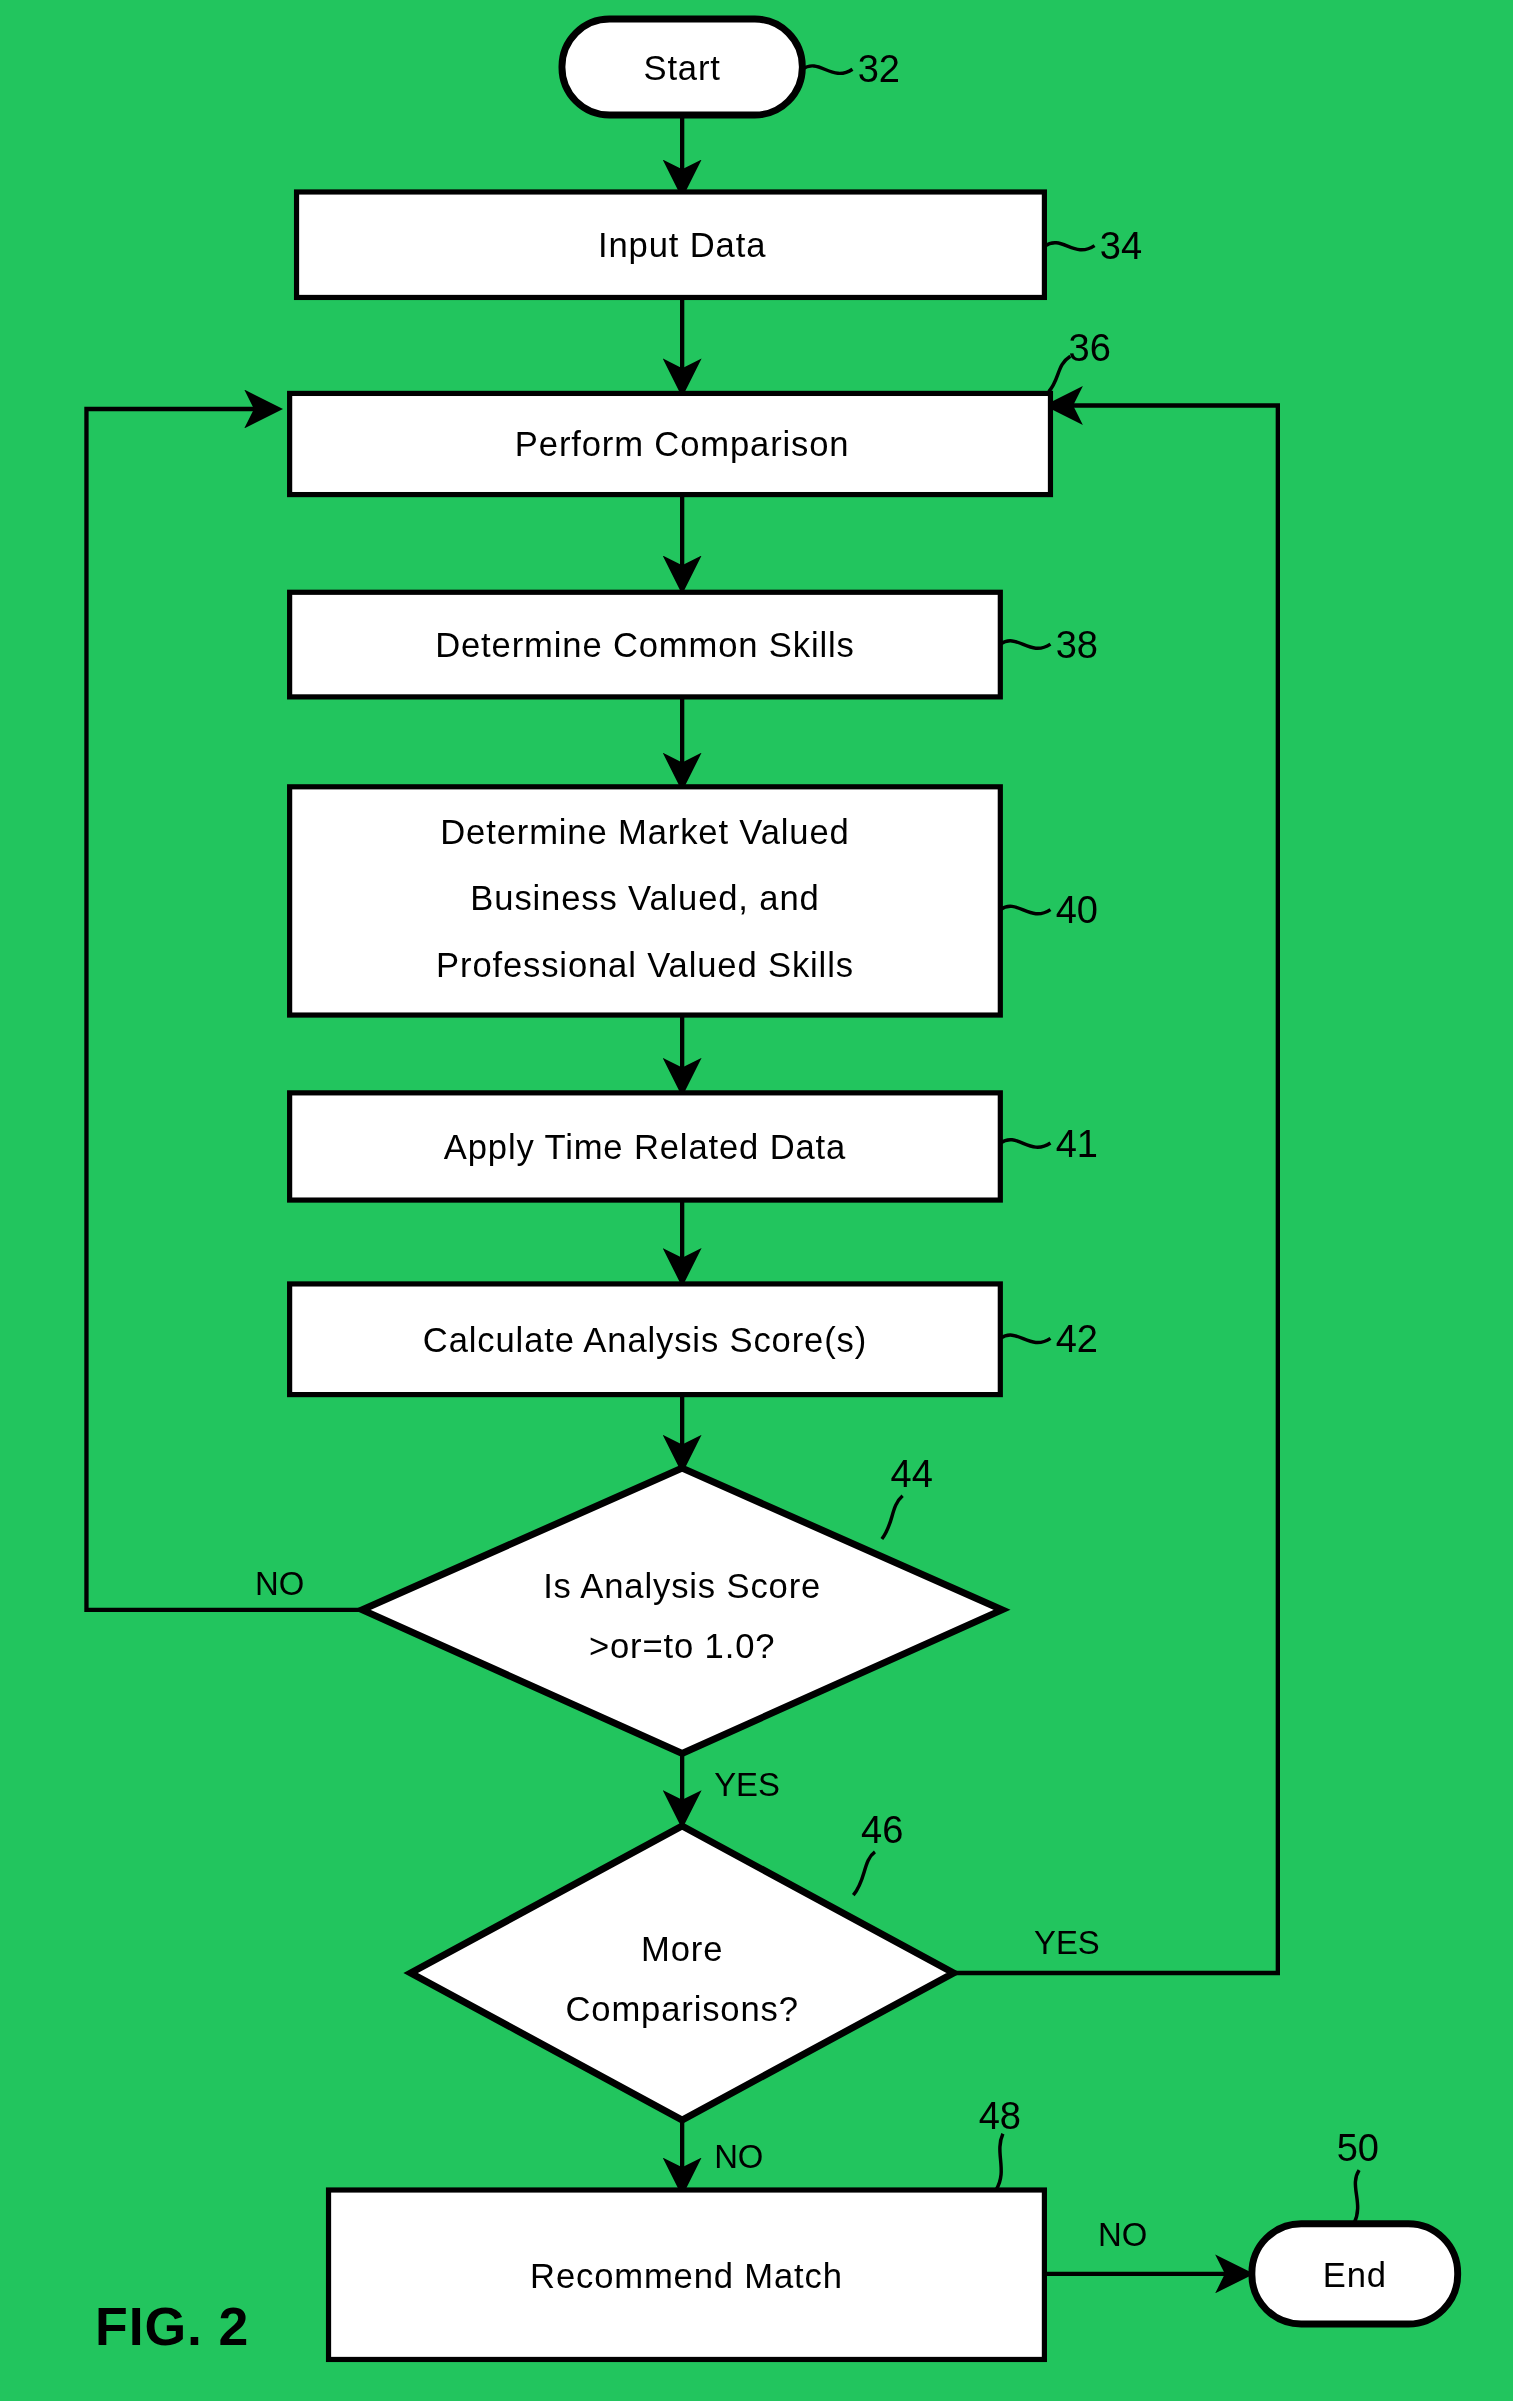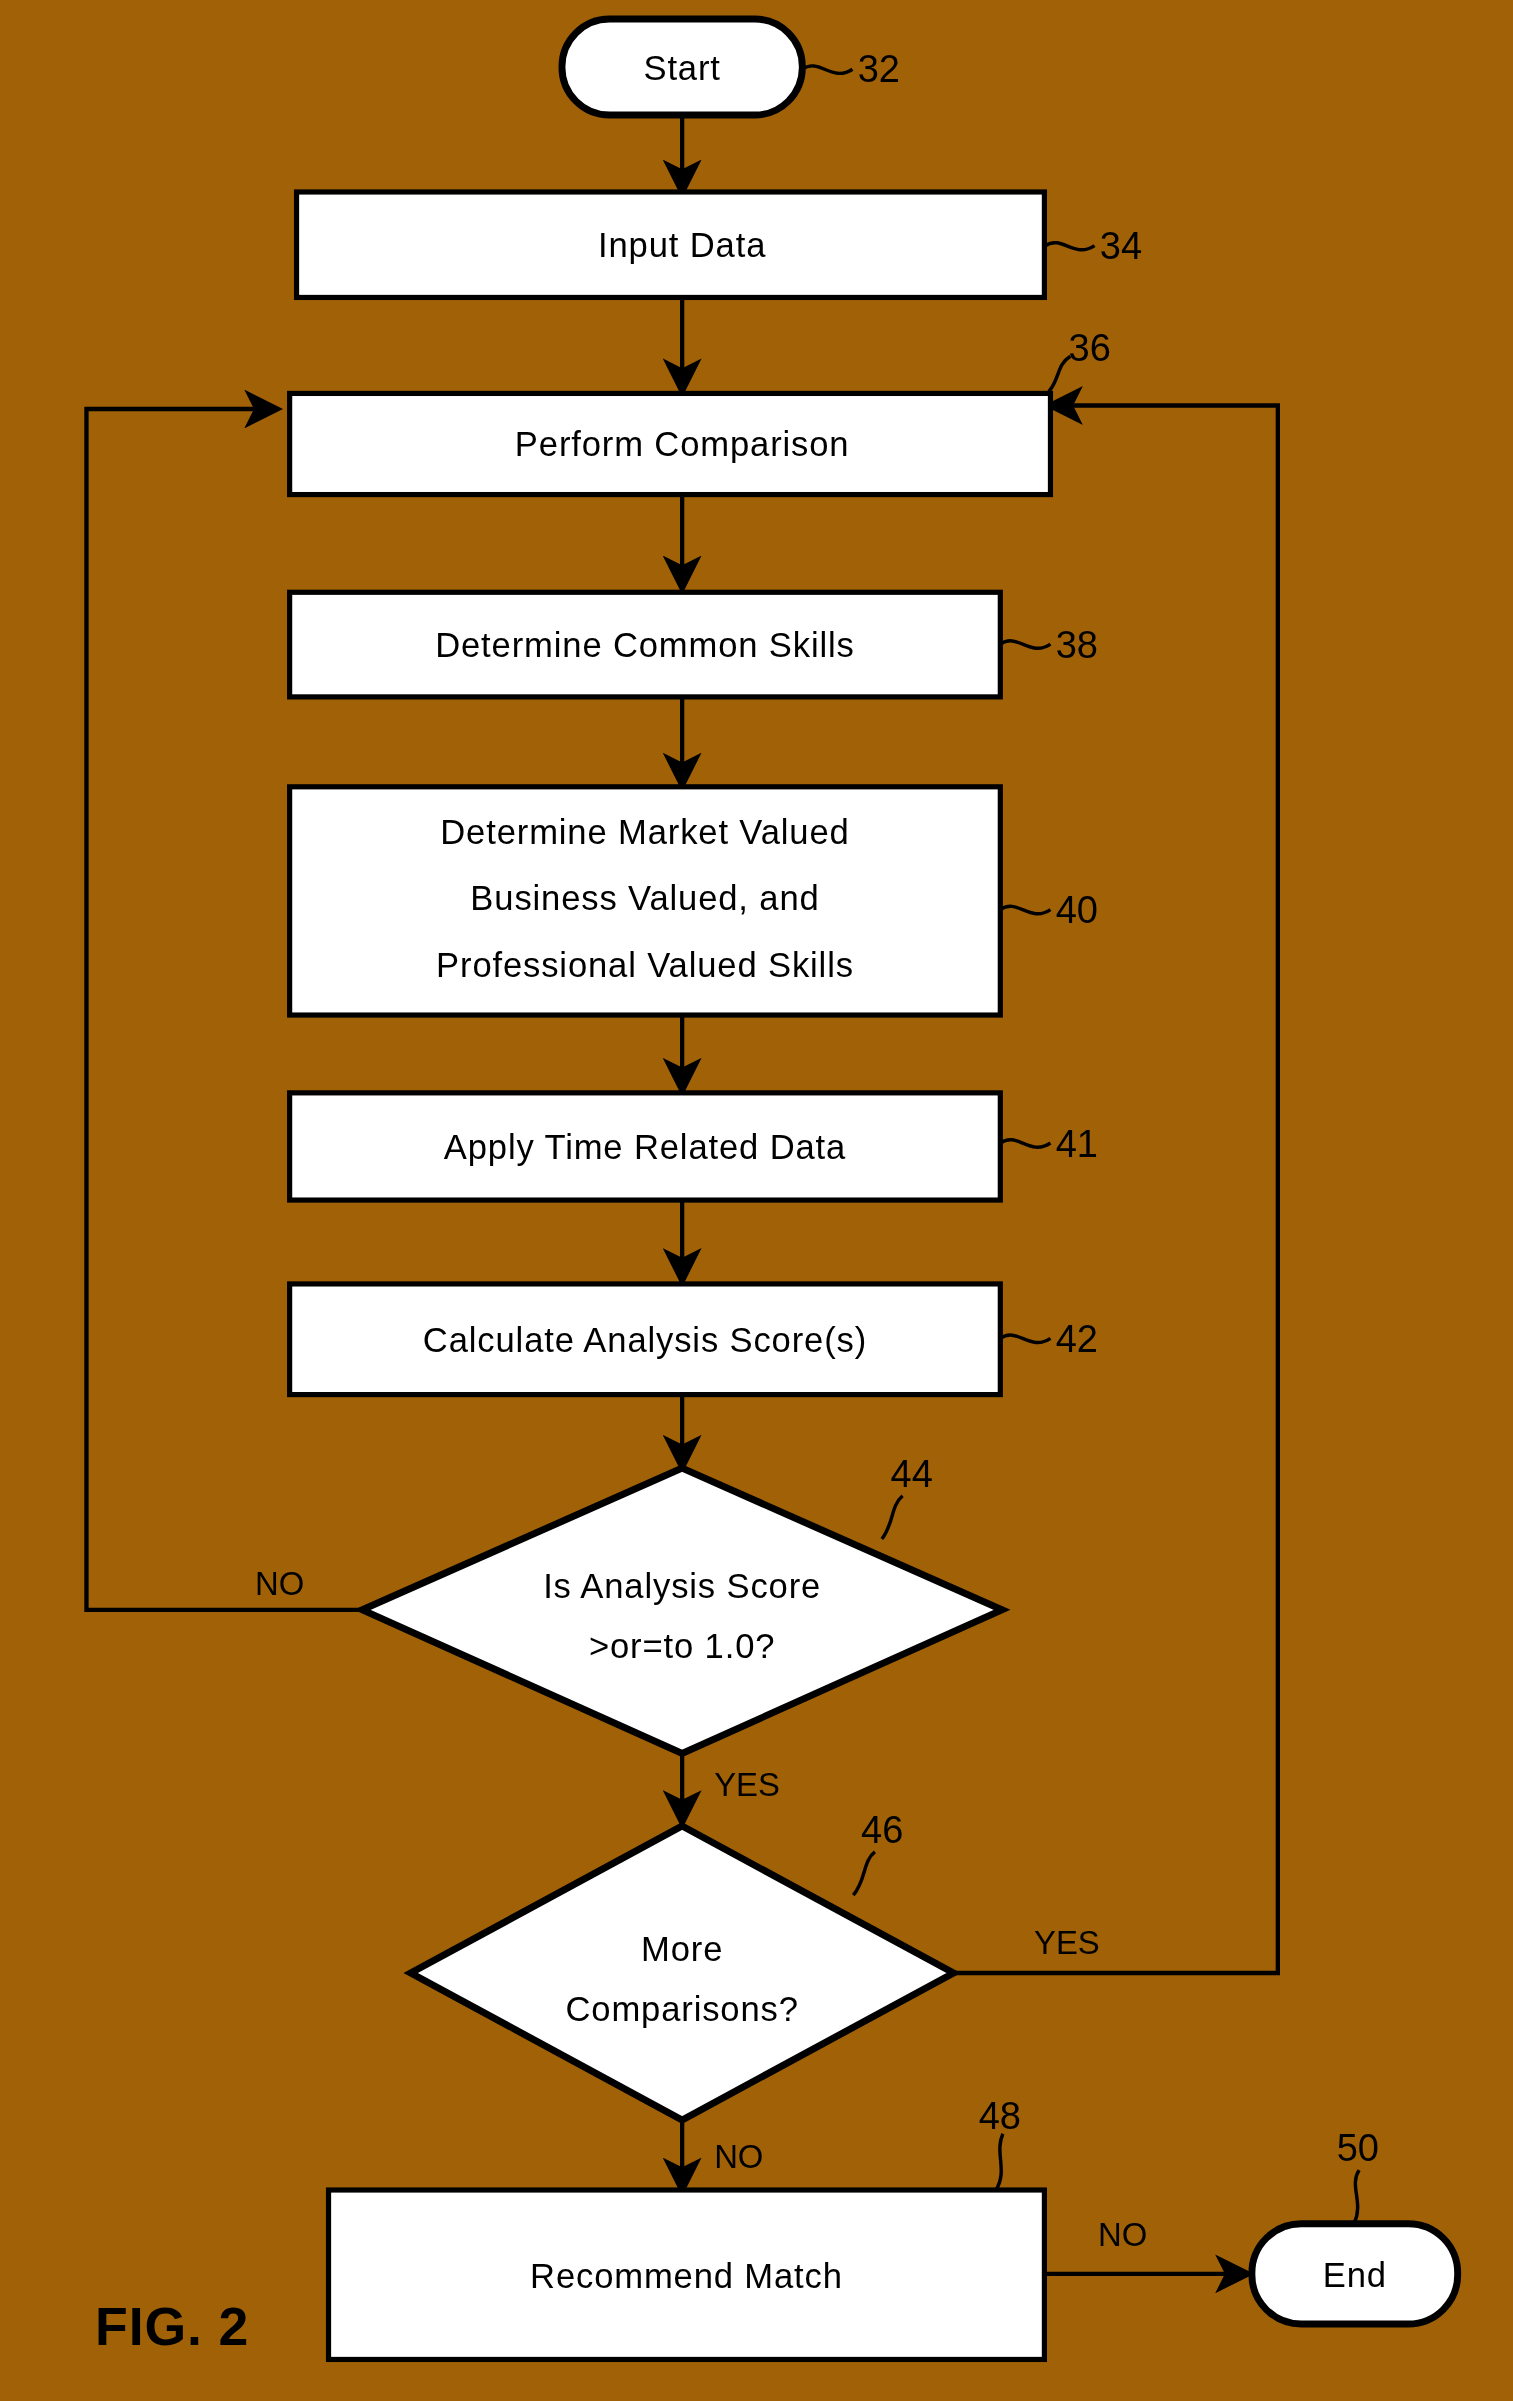--- a/index.html
+++ b/index.html
@@ -4,21 +4,21 @@
 <style>
   html, body {
     margin: 0;
     padding: 0;
     background: #ffffff;
   }
   #page {
     position: relative;
     width: 1513px;
     height: 2401px;
-    background: #a16207;
+    background: #22c55e;
     overflow: hidden;
     font-family: "Liberation Sans", sans-serif;
   }
   #flow {
     position: absolute;
     left: 0;
     top: 0;
     width: 1513px;
     height: 2401px;
   }

